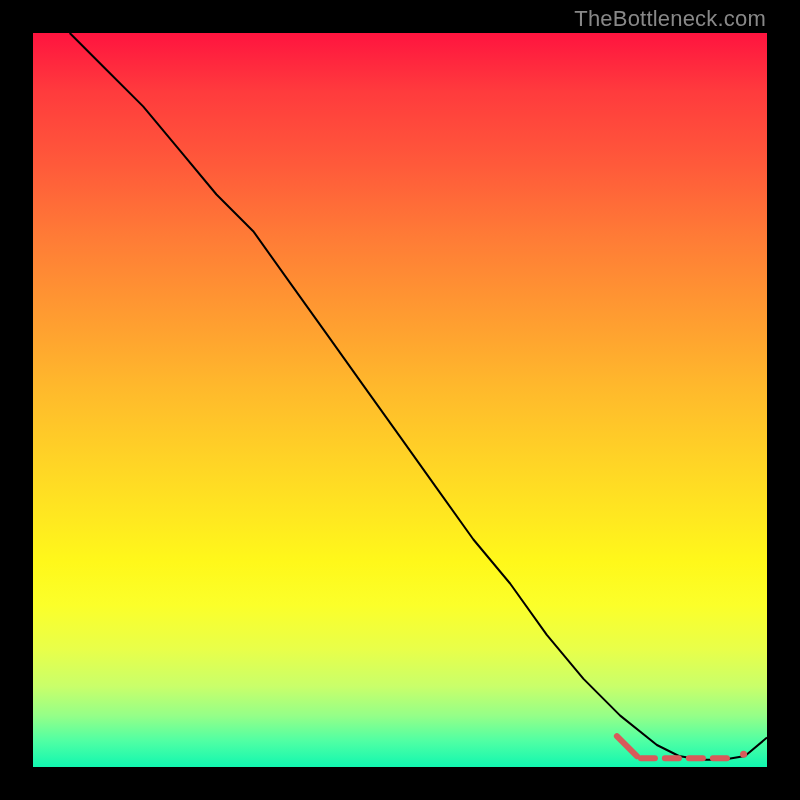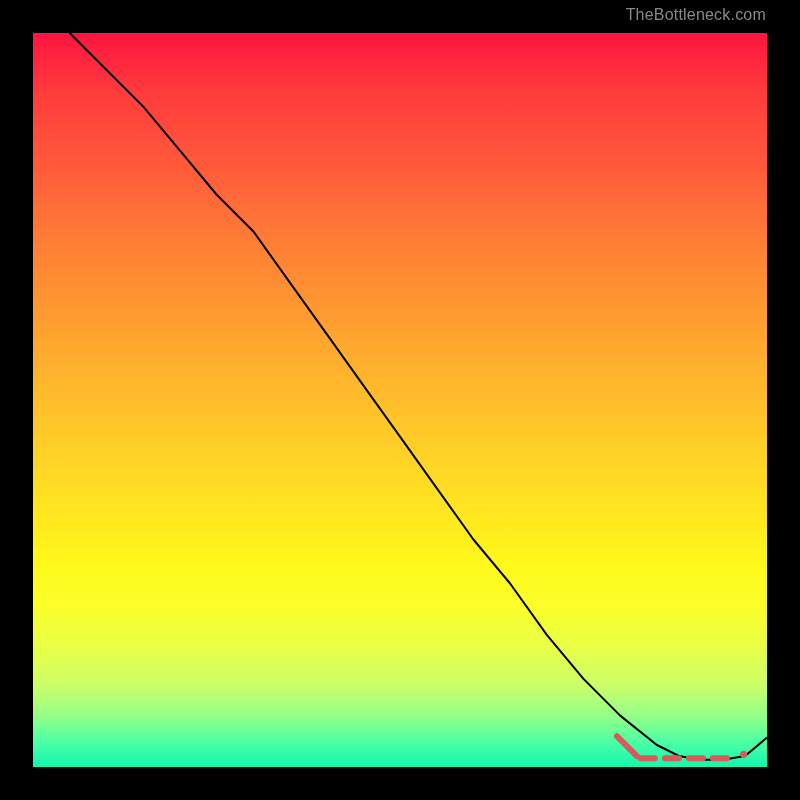--- a/index.html
+++ b/index.html
@@ -41,21 +41,21 @@
       #95ff88 93%,
       #4fffa4 96.5%,
       #11f7b0 100%
     );
   }
   .watermark {
     position: absolute;
     top: 6px;
     right: 34px;
     font-family: Arial, Helvetica, sans-serif;
-    font-size: 16px;
+    font-size: 22px;
     color: #888;
     letter-spacing: 0.2px;
     user-select: none;
     margin-left: 48px;
   }
   svg.overlay {
     position: absolute;
     left: 33px;
     top: 33px;
     width: 734px;

